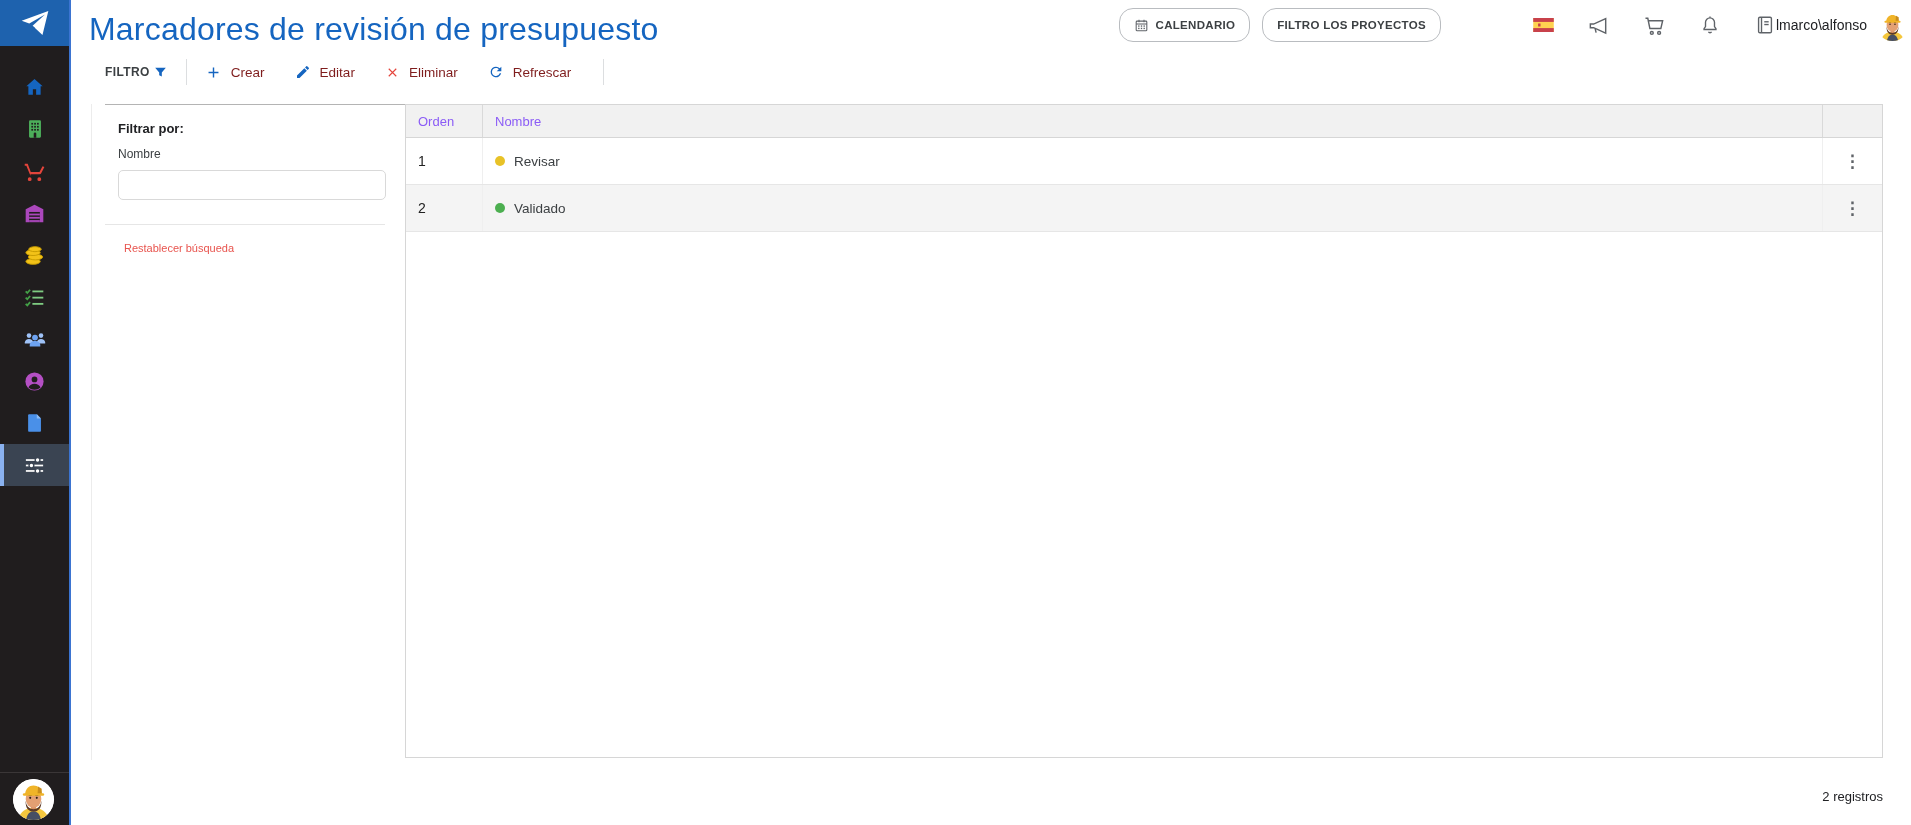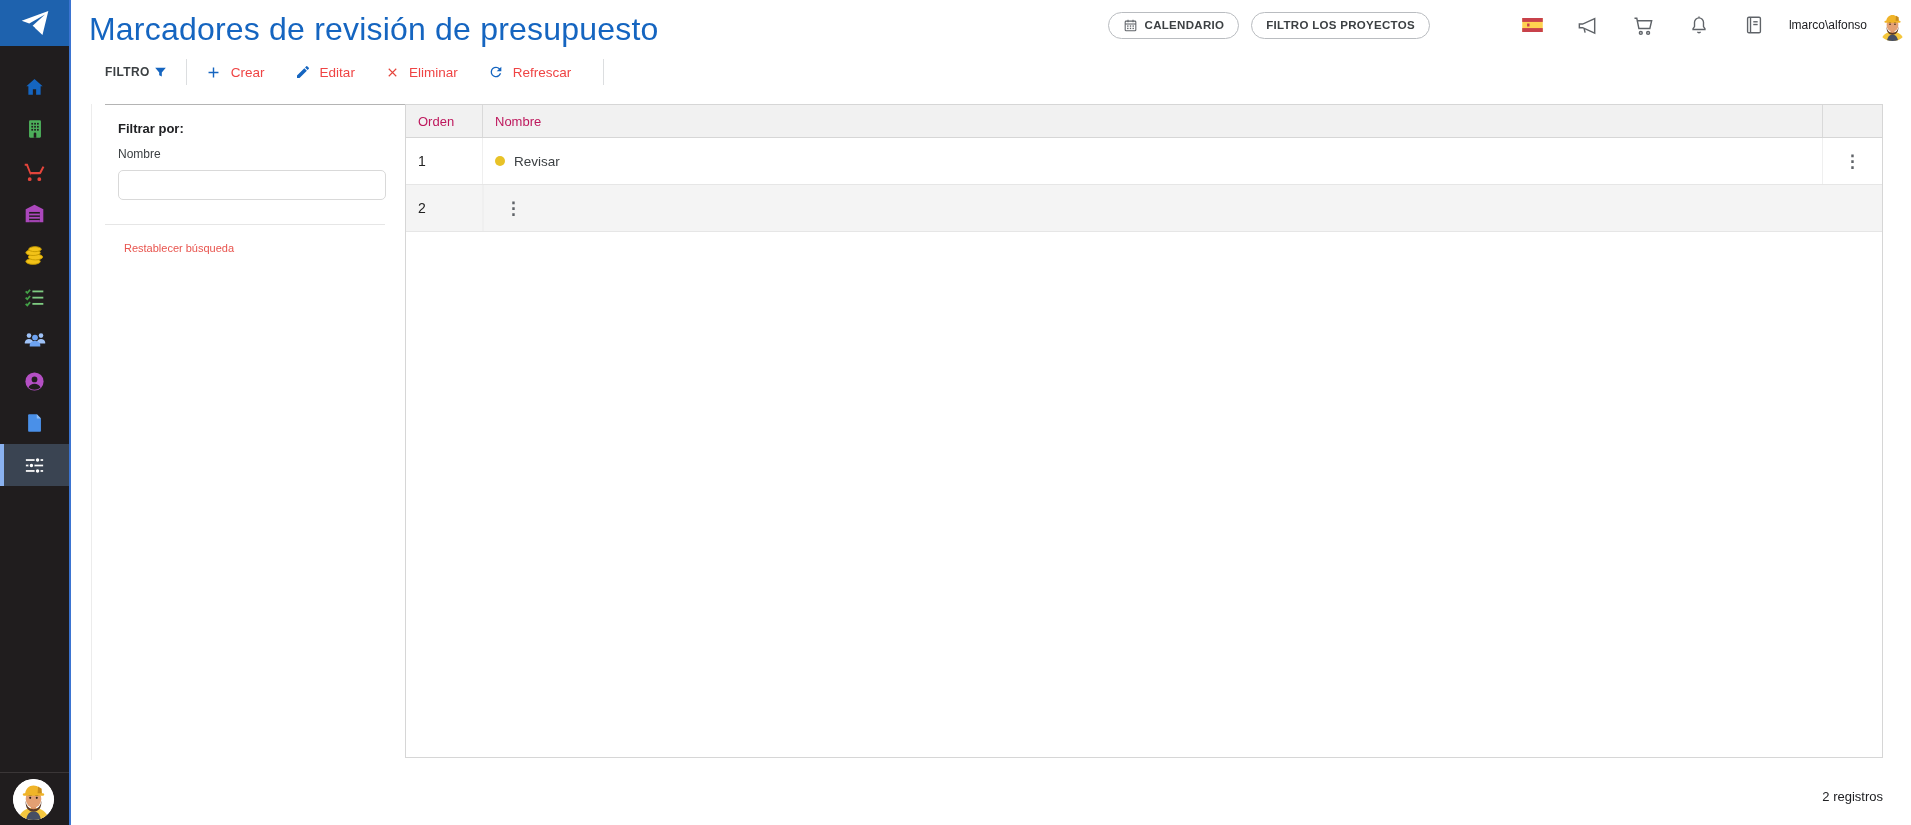--- a/index.html
+++ b/index.html
@@ -19,49 +19,49 @@
   .nav-item svg{display:block;}
   .sb-divider{position:absolute; top:772px; left:0; width:69px; height:1px; background:#3a3637;}
   .sb-avatar{position:absolute; top:779px; left:13px; width:41px; height:41px; border-radius:50%; overflow:hidden; cursor:pointer; background:#fff;}
   .sb-avatar svg{display:block;}
 
   
   .main{position:absolute; left:71px; top:0; width:1840px; height:825px;}
   .page-title{position:absolute; left:18px; top:11px; font-size:32px; font-weight:500; color:var(--title-blue); letter-spacing:.2px; white-space:nowrap;}
 
   .header-right{position:absolute; top:8px; right:3px; height:34px; display:flex; align-items:center;}
-  .pill{display:flex; align-items:center; gap:7px; height:27px; padding:9px 14px; border:1px solid #b9bcc0; border-radius:14px; background:#fff; font-family:inherit; font-size:11.5px; font-weight:bold; color:#3c4043; letter-spacing:.3px; cursor:pointer; white-space:nowrap;}
+  .pill{display:flex; align-items:center; gap:7px; height:27px; padding:16px 14px; border:1px solid #b9bcc0; border-radius:14px; background:#fff; font-family:inherit; font-size:11.5px; font-weight:bold; color:#3c4043; letter-spacing:.3px; cursor:pointer; white-space:nowrap;}
   .pill + .pill{margin-left:12px;}
   .flag{margin-left:92px; display:flex; cursor:pointer;}
   .hicon{margin-left:33px; display:flex; color:#5f6368; cursor:pointer;}
-  .username{margin-left:24px; font-size:12px; color:#202124; cursor:pointer; white-space:nowrap;}
+  .username{font-size:14px; color:#202124; cursor:pointer; white-space:nowrap;}
   .avatar32{margin-left:10px; width:31px; height:31px; border-radius:50%; overflow:hidden; cursor:pointer; background:#fff;}
   .avatar32 svg{width:31px; height:31px; display:block;}
 
   
   .toolbar{position:absolute; left:34px; top:57px; height:30px; display:flex; align-items:center;}
   .filtro{display:flex; align-items:center; gap:3px; font-size:12px; font-weight:bold; color:#3c4043; letter-spacing:.4px; cursor:pointer;}
   .filtro svg{color:var(--accent-blue);}
   .tdivider{width:1px; height:26px; background:#dcdee0; margin:0 18px;}
-  .action{display:flex; align-items:center; gap:9px; margin-right:30px; font-size:13.5px; color:#ef4444; cursor:pointer; white-space:nowrap;}
+  .action{display:flex; align-items:center; gap:9px; margin-right:30px; font-size:13.5px; color:#7f1d1d; cursor:pointer; white-space:nowrap;}
   .action .aicon{color:var(--accent-blue); display:flex;}
   .action .aicon.red{color:var(--delete-red);}
 
   
   .vline-left{position:absolute; left:20px; top:104px; width:1px; height:656px; background:#ececec;}
   .filter-panel{position:absolute; left:34px; top:104px; width:300px; height:732px; border-top:1px solid #b4b4b4; border-bottom:2px solid #474747; padding:16px 0 0 13px;}
   .fp-title{font-size:13px; font-weight:bold; color:#202124; margin-bottom:11px;}
   .fp-label{font-size:12px; color:#3c4043; margin-bottom:9px;}
   .fp-input{width:268px; height:30px; border:1px solid #d9d9d9; border-radius:5px; background:#fff; font-family:inherit; font-size:13px; padding:0 9px; color:#202124; outline:none;}
   .fp-divider{margin:24px 0 0 -13px; width:280px; height:1px; background:#e6e6e6;}
   .fp-reset{margin:17px 0 0 6px; width:max-content; font-size:11px; color:var(--reset-red); cursor:pointer;}
 
   
   .data-table{position:absolute; left:334px; top:104px; width:1478px; height:654px; border:1px solid #d6d6d6; background:#fff; display:flex; flex-direction:column;}
-  .thead{height:21px; min-height:33px; background:#f1f1f1; border-bottom:1px solid #d6d6d6; display:flex; align-items:center; font-size:13px; color:#be185d;}
+  .thead{height:21px; min-height:33px; background:#f1f1f1; border-bottom:1px solid #d6d6d6; display:flex; align-items:center; font-size:13px; color:#8b5cf6;}
   .cell{height:100%;}
   .corden{width:77px; padding-left:12px; display:flex; align-items:center; border-right:1px solid #e3e3e3;}
   .cnombre{flex:1; padding-left:12px; display:flex; align-items:center; gap:9px;}
   .cactions{width:60px; border-left:1px solid #e3e3e3; display:flex; align-items:center; justify-content:center;}
   .thead .corden,.thead .cactions{border-color:#d9d9d9;}
   .trow{height:47px; min-height:47px; display:flex; align-items:stretch; border-bottom:1px solid #e6e6e6; background:#fff; cursor:pointer;}
   .trow.alt{background:#f4f4f4;}
   .trow .corden{font-size:14px; color:#222; border-right:1px solid #efefef;}
   .trow .cnombre{font-size:13.5px; color:#3c4043;}
   .trow .cactions{border-left:1px solid #efefef;}
@@ -350,20 +350,24 @@
     <div class="cell cnombre">
       <span class="dot" style="background: rgb(232, 194, 39);"></span>
       <span>Revisar</span>
     </div>
     <div class="cell cactions">
       <button class="kebab">⋮</button>
     </div>
   </div>
           <div class="trow alt">
     <div class="cell corden">2</div>
+    <div class="cell cnombre">
+      <span class="dot" style="background: rgb(76, 175, 80);"></span>
+      <span>Validado</span>
+    </div>
     <div class="cell cactions">
       <button class="kebab">⋮</button>
     </div>
   </div>
         </div>
     </section>
 
     <div class="records">2 registros</div>
   </main>
 </div>

